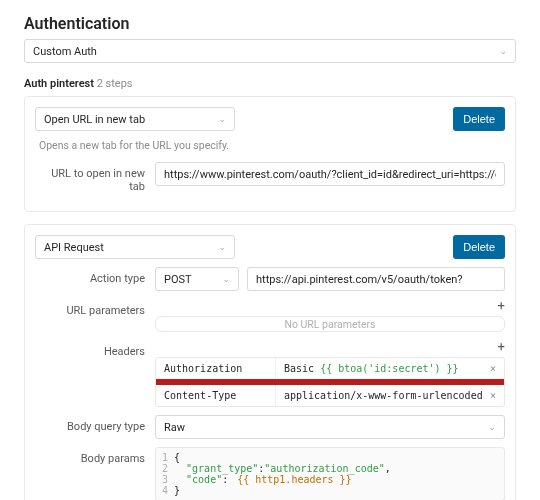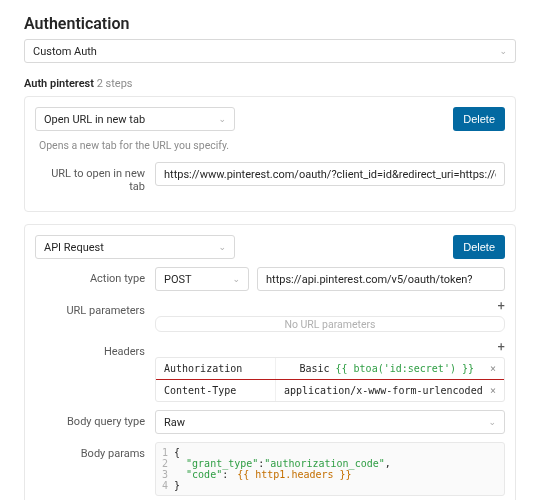--- a/index.html
+++ b/index.html
@@ -22,21 +22,21 @@
     border-radius: 3px;
     background: #fff;
     padding: 0 8px;
     display: flex;
     align-items: center;
     justify-content: space-between;
     font-size: 11px;
     color: #262626;
   }
   .select.small { width: 200px; }
-  .select.xs { width: 94px; }
+  .select.xs { width: 84px; }
   .chev { color: #b0b0b0; font-size: 9px; }
   .workflow-header {
     margin-top: 14px;
     font-size: 11px;
     margin-bottom: 6px;
   }
   .workflow-header .bold { font-weight: 600; }
   .workflow-header .light { color: #8c8c8c; }
   .step-card {
     border: 1px solid #e8e8e8;
@@ -121,34 +121,33 @@
   .header-table {
     border: 1px solid #e8e8e8;
     border-radius: 3px;
     margin-top: 4px;
     font-family: ui-monospace, SFMono-Regular, Menlo, monospace;
     font-size: 10px;
   }
   .header-row {
     display: flex;
     align-items: center;
-    border-bottom: 1px solid #b91c1c;
+    border-bottom: 6px solid #b91c1c;
   }
   .header-row:last-child { border-bottom: none; }
   .header-key {
     width: 120px;
     padding: 5px 8px;
     border-right: 1px solid #f0f0f0;
   }
   .header-val {
     flex: 1;
     padding: 5px 8px;
     white-space: nowrap;
     overflow: hidden;
-    text-align: right;
   }
   .header-val .tmpl { color: #2f9e44; }
   .header-x {
     width: 22px;
     text-align: center;
     color: #8c8c8c;
     cursor: pointer;
   }
   .code-block {
     border: 1px solid #e8e8e8;

